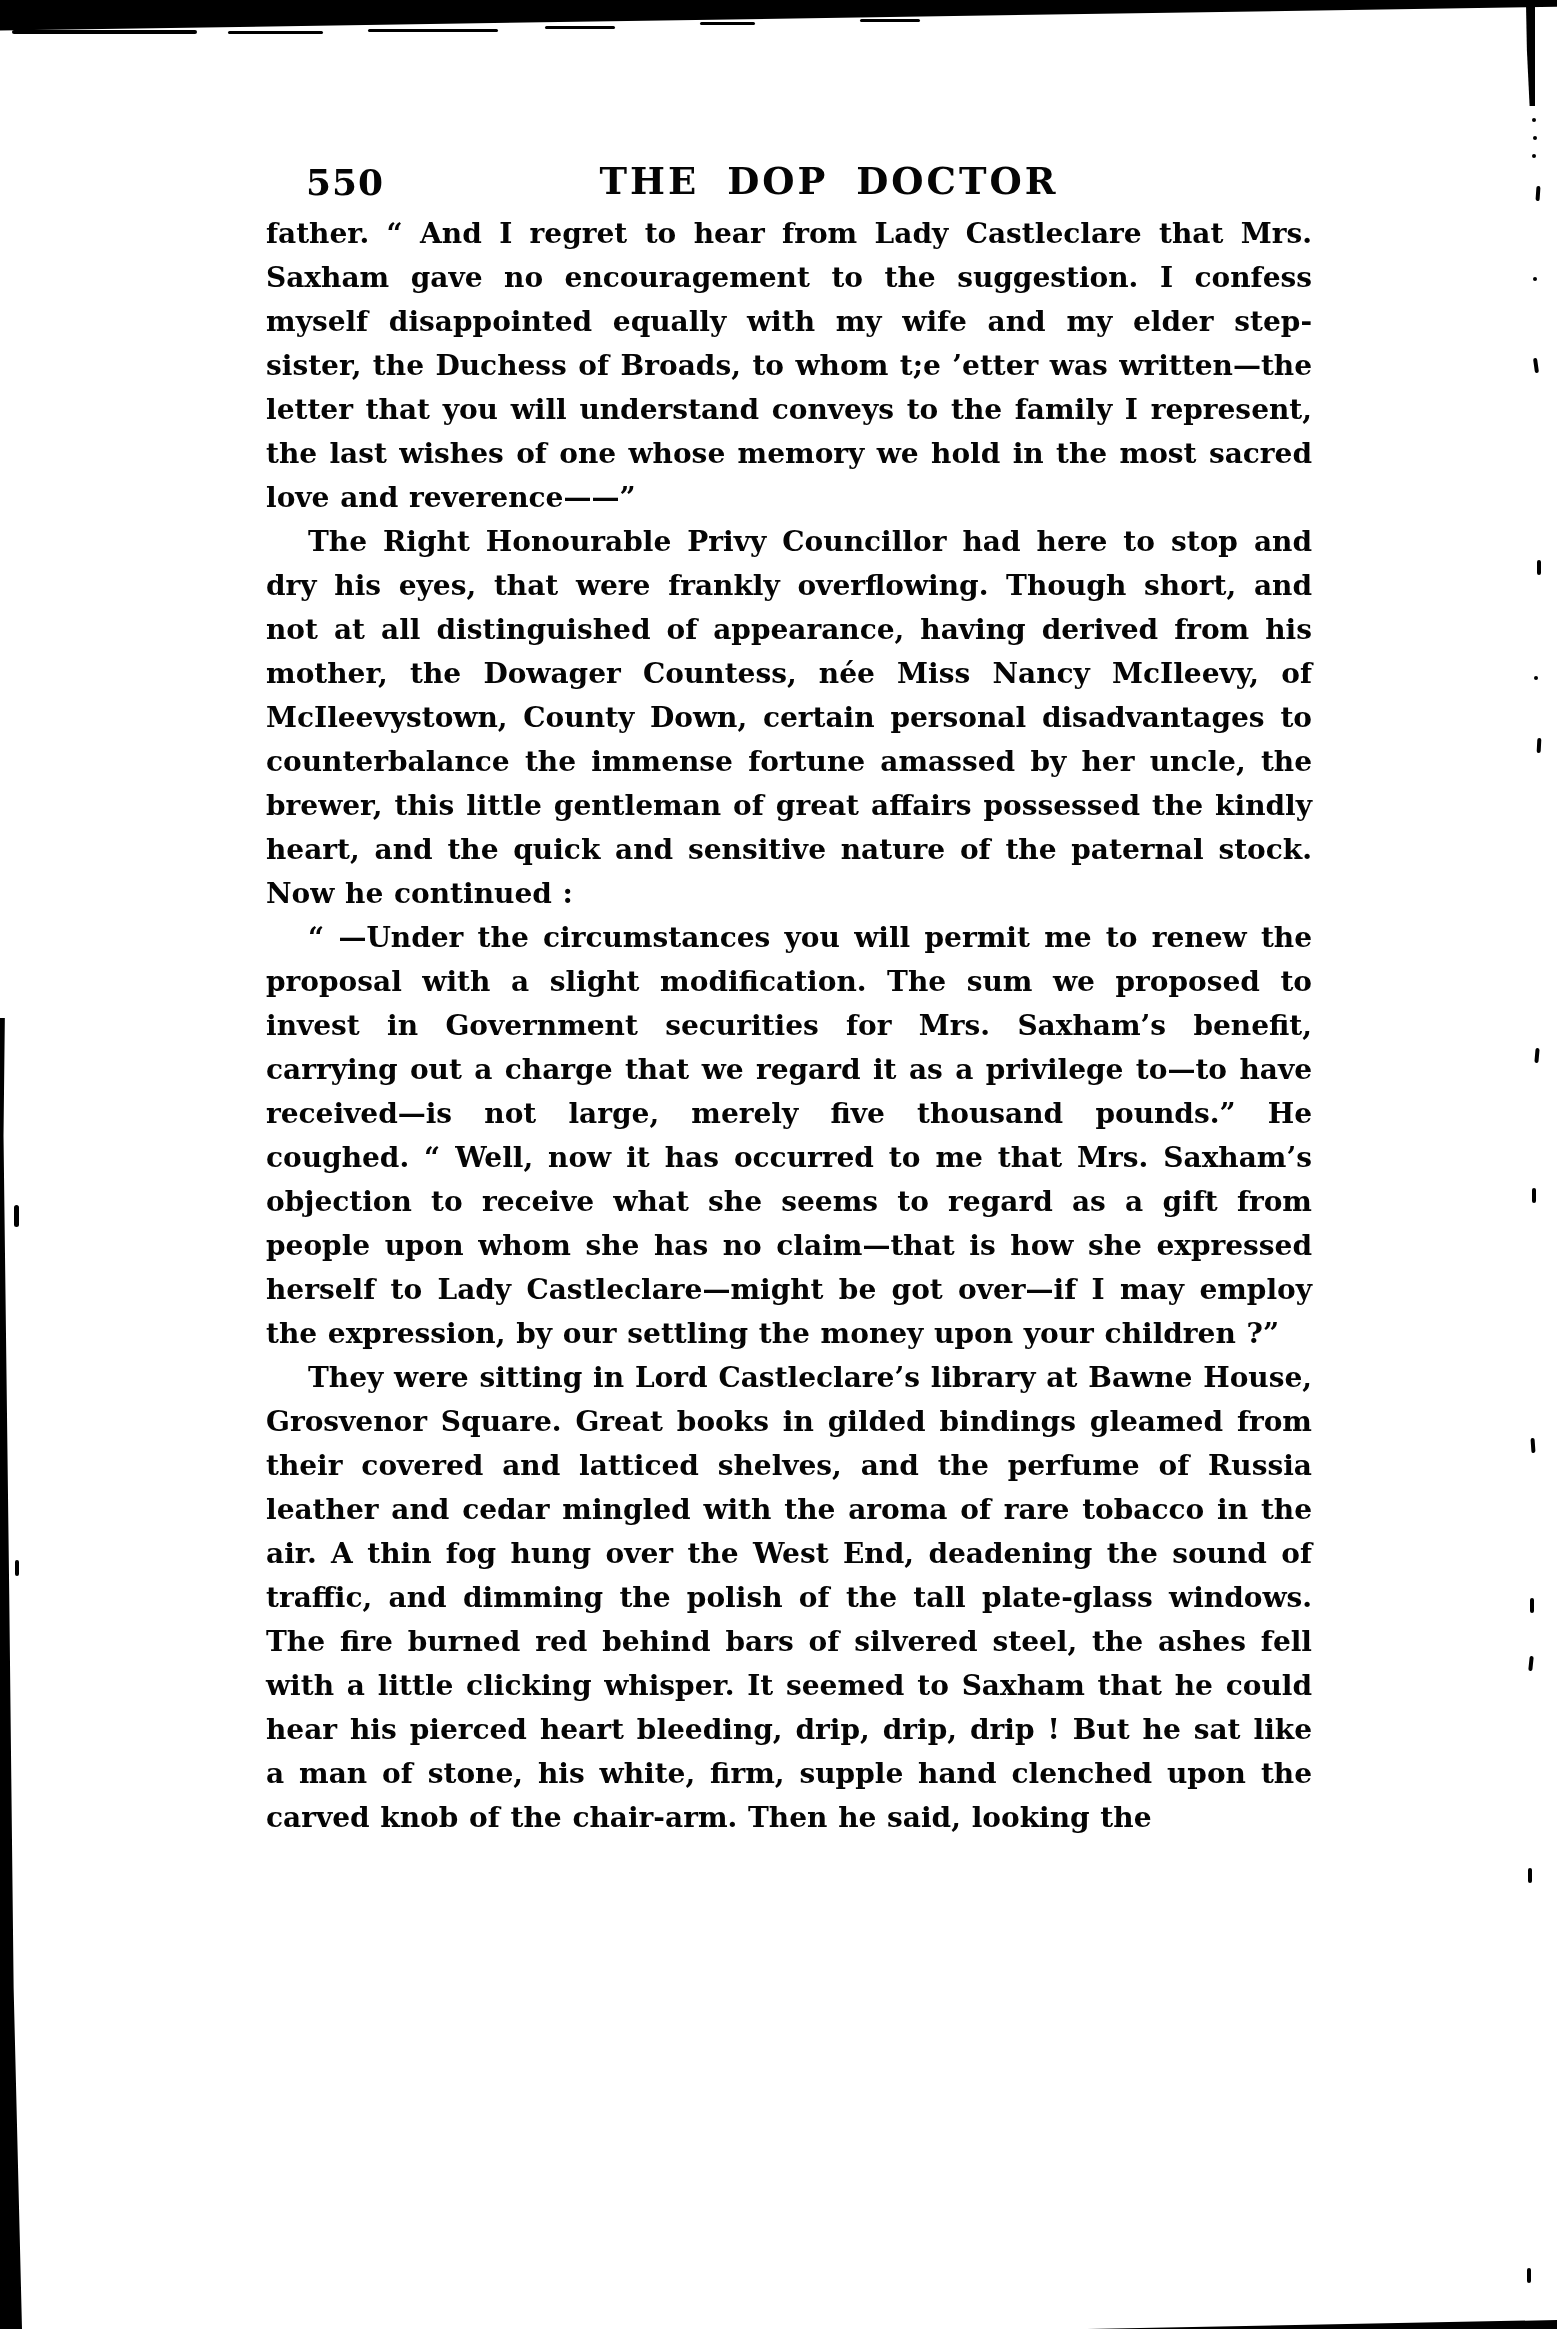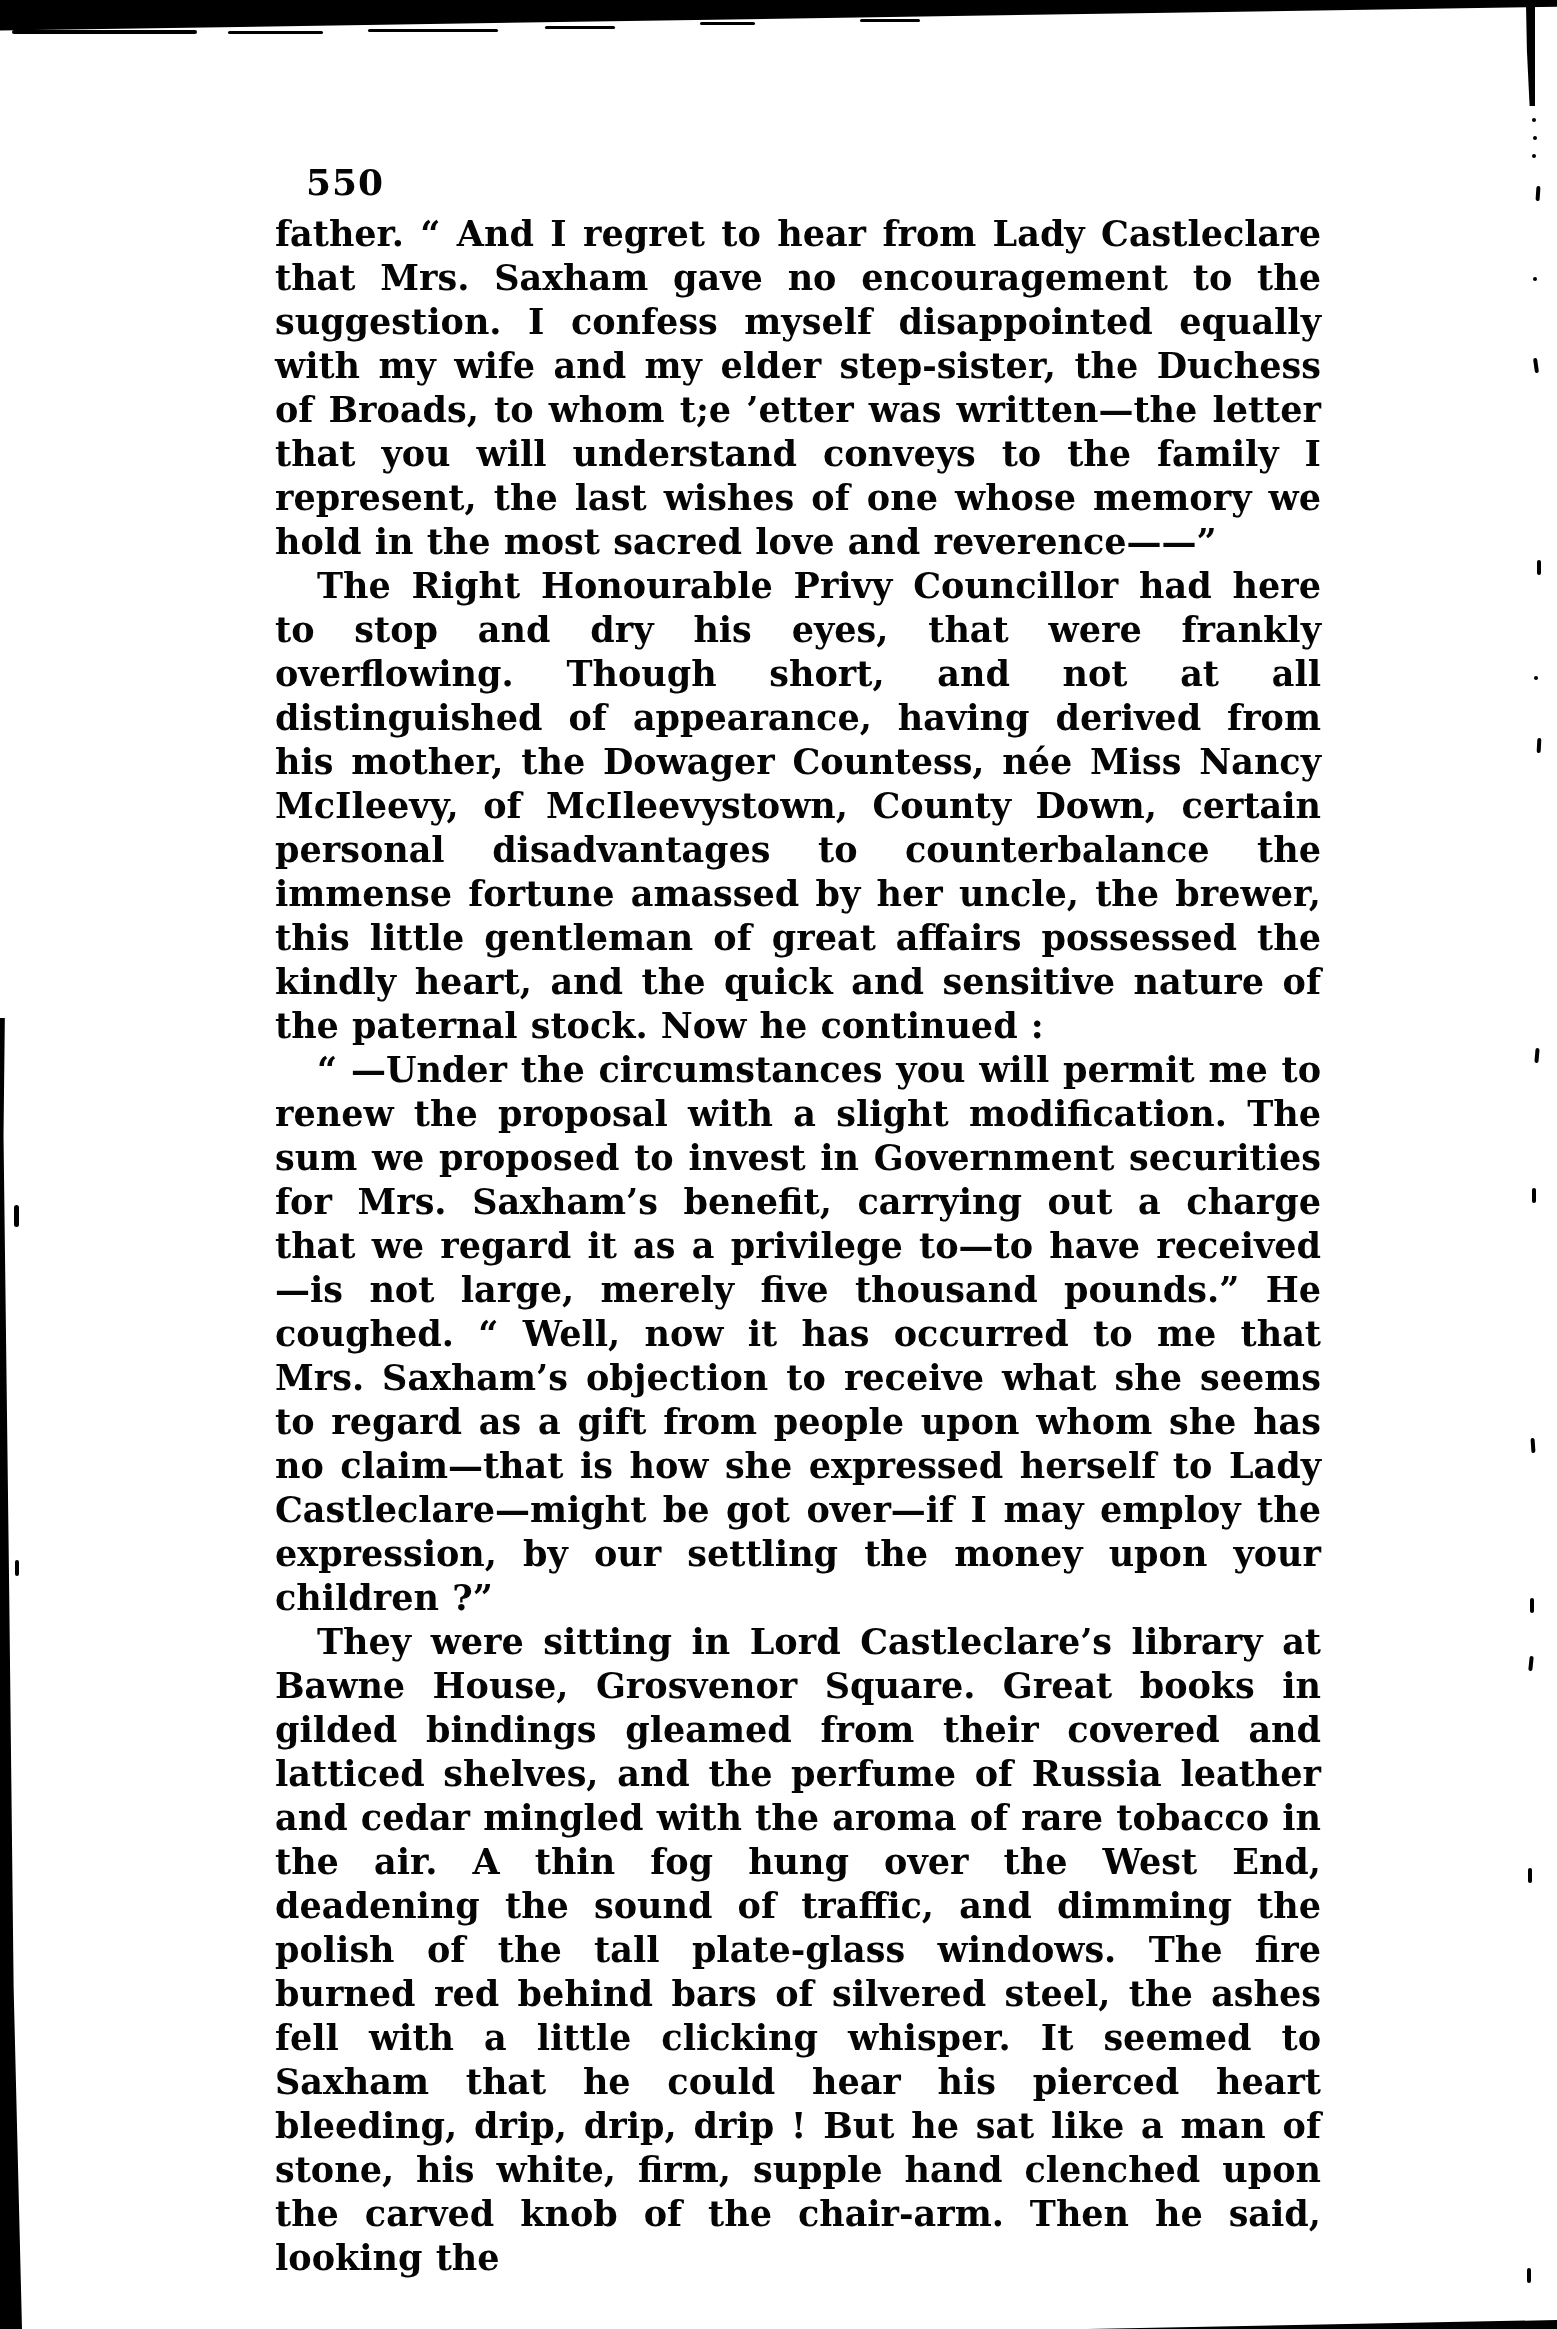--- a/index.html
+++ b/index.html
@@ -27,22 +27,22 @@
   }
   .title {
     display: block; text-align: center;
     font-size: 37px; font-weight: bold;
     letter-spacing: 3px; word-spacing: 12px;
   }
 
   
   .bodytext {
     position: absolute;
-    left: 275px; top: 212px; width: 1046px;
-    font-size: 35px; line-height: 44px;
+    left: 266px; top: 212px; width: 1046px;
+    font-size: 28px; line-height: 44px;
     font-weight: bold;
     text-align: justify;
     word-spacing: 1px;
   }
   .bodytext p { margin: 0; text-indent: 42px; }
   .bodytext p.noindent { text-indent: 0; }
 
   
   .art { position: absolute; background: #000; }
   .top-wedge {
@@ -118,20 +118,21 @@
   <div class="art tick t11"></div>
   <div class="art tick t12"></div>
   <div class="art tick t13"></div>
   <div class="art left-band"></div>
   <div class="art left-speck1"></div>
   <div class="art left-speck2"></div>
   <div class="art bottom-wedge"></div>
 
   <div class="header">
     <span class="pagenum">550</span>
+    <span class="title">THE DOP DOCTOR</span>
   </div>
 
   <div class="bodytext">
     <p class="noindent">father.  “ And I regret to hear from Lady Castleclare that Mrs. Saxham gave no encouragement to the suggestion.  I confess myself disappointed equally with my wife and my elder step-sister, the Duchess of Broads, to whom t;e ’etter was written—the letter that you will understand conveys to the family I represent, the last wishes of one whose memory we hold in the most sacred love and reverence——”</p>
     <p>The Right Honourable Privy Councillor had here to stop and dry his eyes, that were frankly overflowing.  Though short, and not at all distinguished of appearance, having derived from his mother, the Dowager Countess, née Miss Nancy McIleevy, of McIleevystown, County Down, certain personal disadvantages to counterbalance the immense fortune amassed by her uncle, the brewer, this little gentleman of great affairs possessed the kindly heart, and the quick and sensitive nature of the paternal stock.  Now he continued :</p>
     <p>“ —Under the circumstances you will permit me to renew the proposal with a slight modification.  The sum we proposed to invest in Government securities for Mrs. Saxham’s benefit, carrying out a charge that we regard it as a privilege to—to have received—is not large, merely five thousand pounds.”  He coughed.  “ Well, now it has occurred to me that Mrs. Saxham’s objection to receive what she seems to regard as a gift from people upon whom she has no claim—that is how she expressed herself to Lady Castleclare—might be got over—if I may employ the expression, by our settling the money upon your children ?”</p>
     <p>They were sitting in Lord Castleclare’s library at Bawne House, Grosvenor Square.  Great books in gilded bindings gleamed from their covered and latticed shelves, and the perfume of Russia leather and cedar mingled with the aroma of rare tobacco in the air.  A thin fog hung over the West End, deadening the sound of traffic, and dimming the polish of the tall plate-glass windows.  The fire burned red behind bars of silvered steel, the ashes fell with a little clicking whisper.  It seemed to Saxham that he could hear his pierced heart bleeding, drip, drip, drip !  But he sat like a man of stone, his white, firm, supple hand clenched upon the carved knob of the chair-arm.  Then he said, looking the</p>
   </div>
 
 </div>

